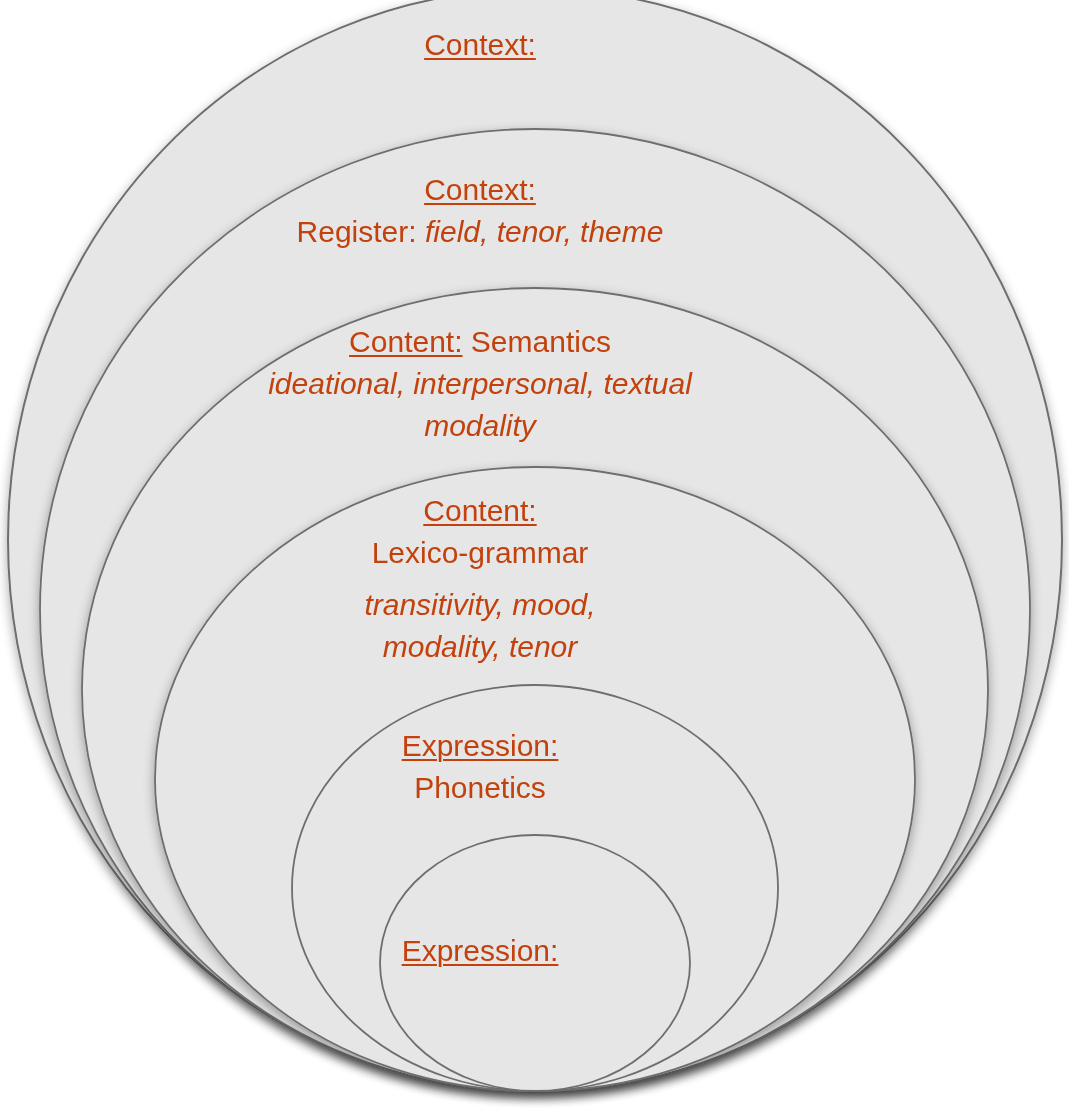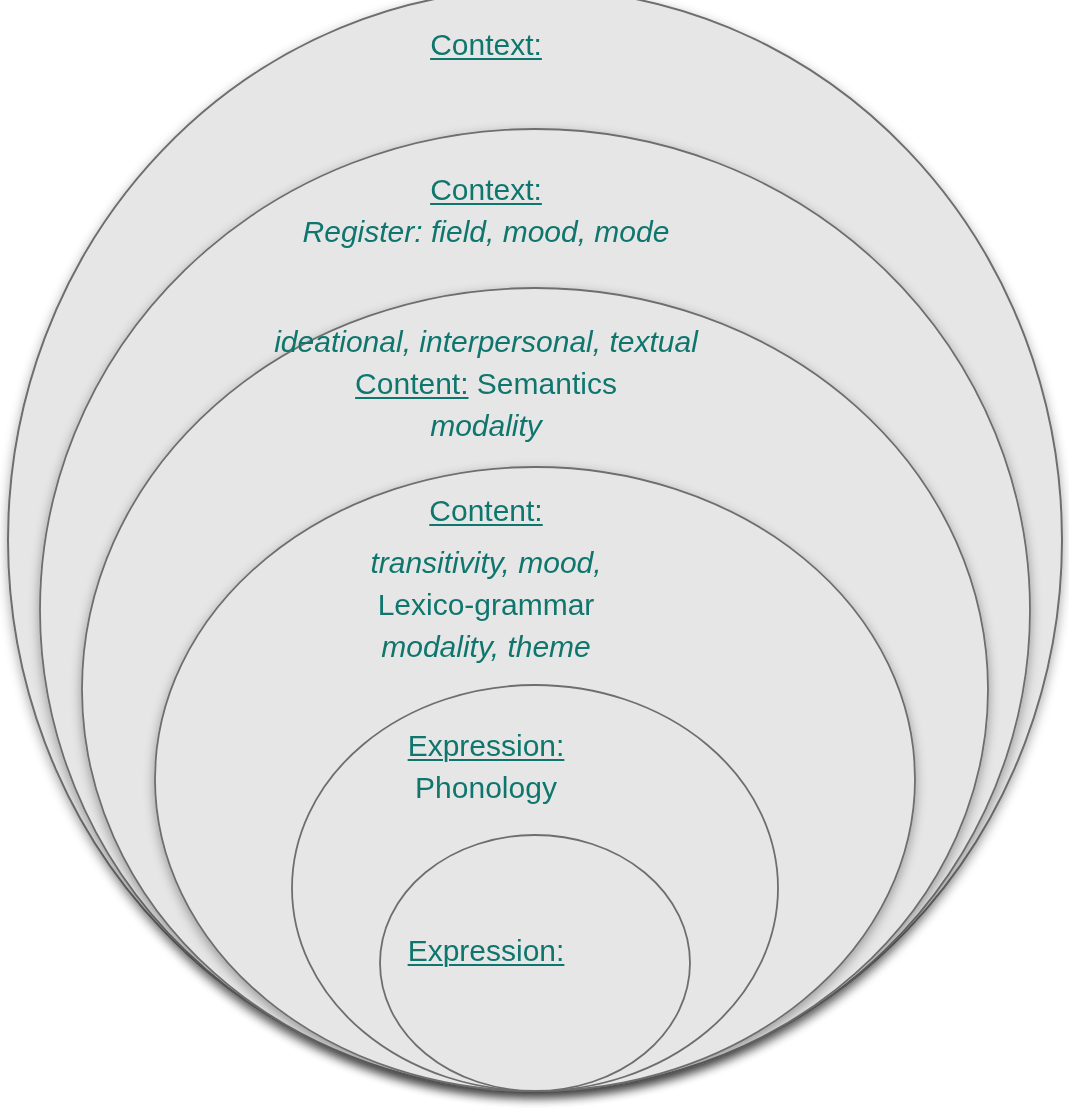--- a/index.html
+++ b/index.html
@@ -17,26 +17,26 @@
     }
     #diagram {
       position: absolute;
       left: 0;
       top: 0;
       width: 1069px;
       height: 1109px;
     }
     .label {
       position: absolute;
-      left: 16px;
+      left: 10px;
       width: 940px;
       text-align: center;
       font-size: 30px;
       line-height: 42px;
-      color: #0f766e;
+      color: #c2410c;
     }
     .label .u { text-decoration: underline; text-underline-offset: 3px; text-decoration-thickness: 2px; }
     .label .i { font-style: italic; }
     .line { display: block; white-space: nowrap; }
   </style>
 </head>
 <body>
 
 <svg id="diagram" xmlns="http://www.w3.org/2000/svg" width="1069" height="1109" viewBox="0 0 1069 1109">
   <defs>
@@ -61,36 +61,36 @@
       <ellipse cx="535" cy="963" rx="155" ry="128" fill="#e6e6e6" stroke="#6e6e6e" stroke-width="1.8"></ellipse>
     </g>
 </svg>
 
 <div class="label" style="top:24px;">
   <span class="line"><span class="u">Context:</span></span>
 </div>
 
 <div class="label" style="top:169px;">
   <span class="line"><span class="u">Context:</span></span>
-  <span class="line"><span style="white-space:pre;font-style:italic;">Register: </span><span class="i">field, mood, mode</span></span>
+  <span class="line"><span style="white-space:pre;">Register: </span><span class="i">field, tenor, theme</span></span>
 </div>
 
 <div class="label" style="top:321px;">
+  <span class="line"><span class="u">Content:</span><span style="white-space:pre;"> Semantics</span></span>
   <span class="line"><span class="i">ideational, interpersonal, textual</span></span>
-  <span class="line"><span class="u">Content:</span><span style="white-space:pre;"> Semantics</span></span>
   <span class="line"><span class="i">modality</span></span>
 </div>
 
 <div class="label" style="top:490px;">
   <span class="line"><span class="u">Content:</span></span>
+  <span class="line"><span>Lexico-grammar</span></span>
   <span class="line" style="margin-top:10px;"><span class="i">transitivity, mood,</span></span>
-  <span class="line"><span>Lexico-grammar</span></span>
-  <span class="line"><span class="i">modality, theme</span></span>
+  <span class="line"><span class="i">modality, tenor</span></span>
 </div>
 
 <div class="label" style="top:725px;">
   <span class="line"><span class="u">Expression:</span></span>
-  <span class="line"><span>Phonology</span></span>
+  <span class="line"><span>Phonetics</span></span>
 </div>
 
 <div class="label" style="top:930px;">
   <span class="line"><span class="u">Expression:</span></span>
 </div>
 
 </body></html>

